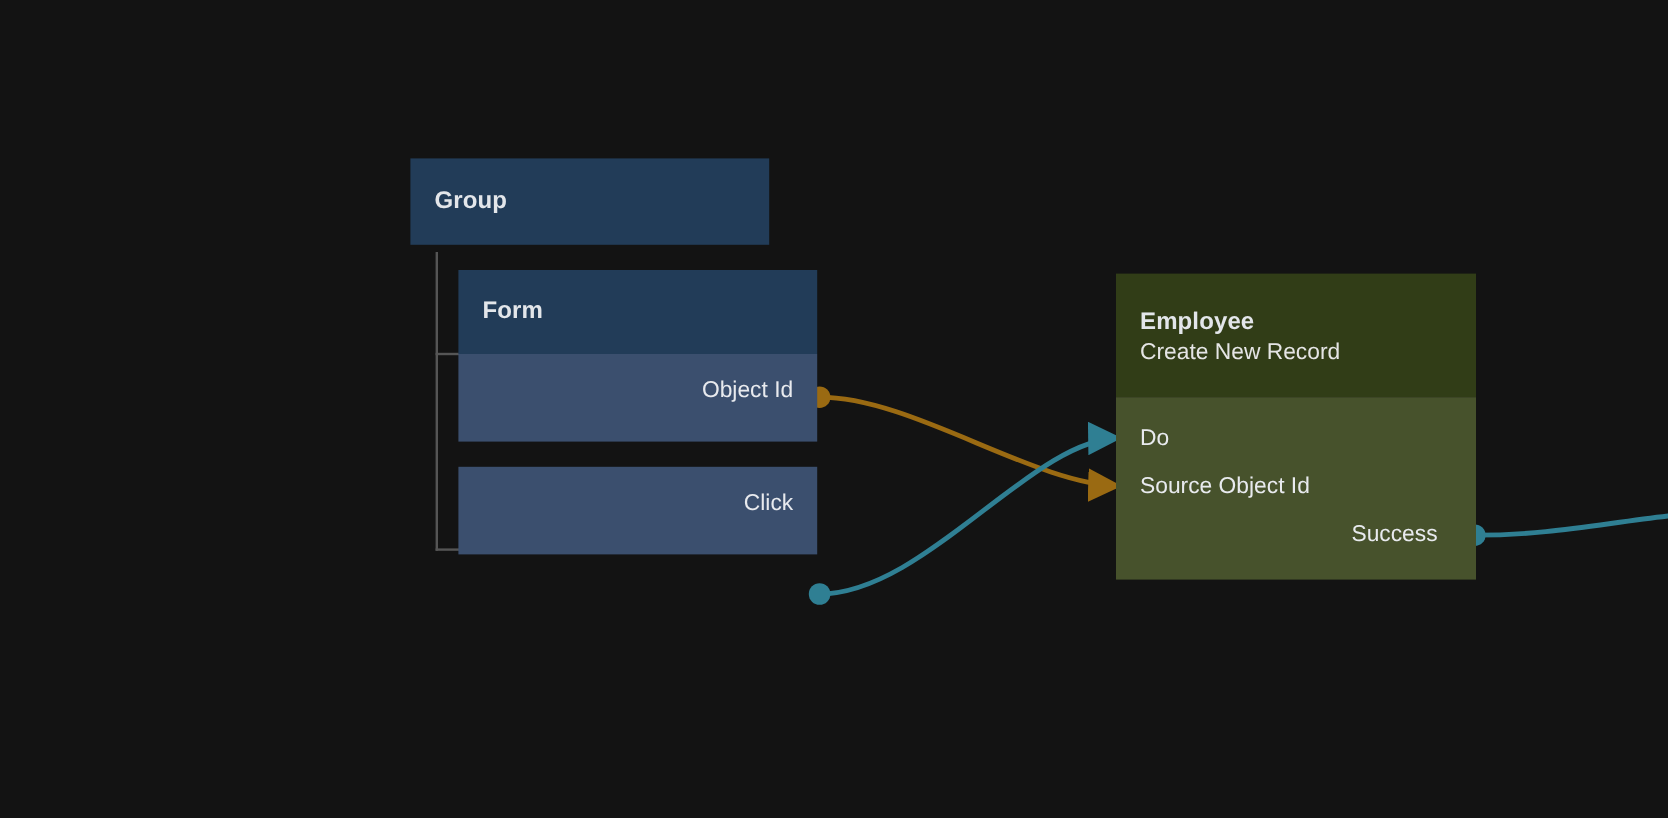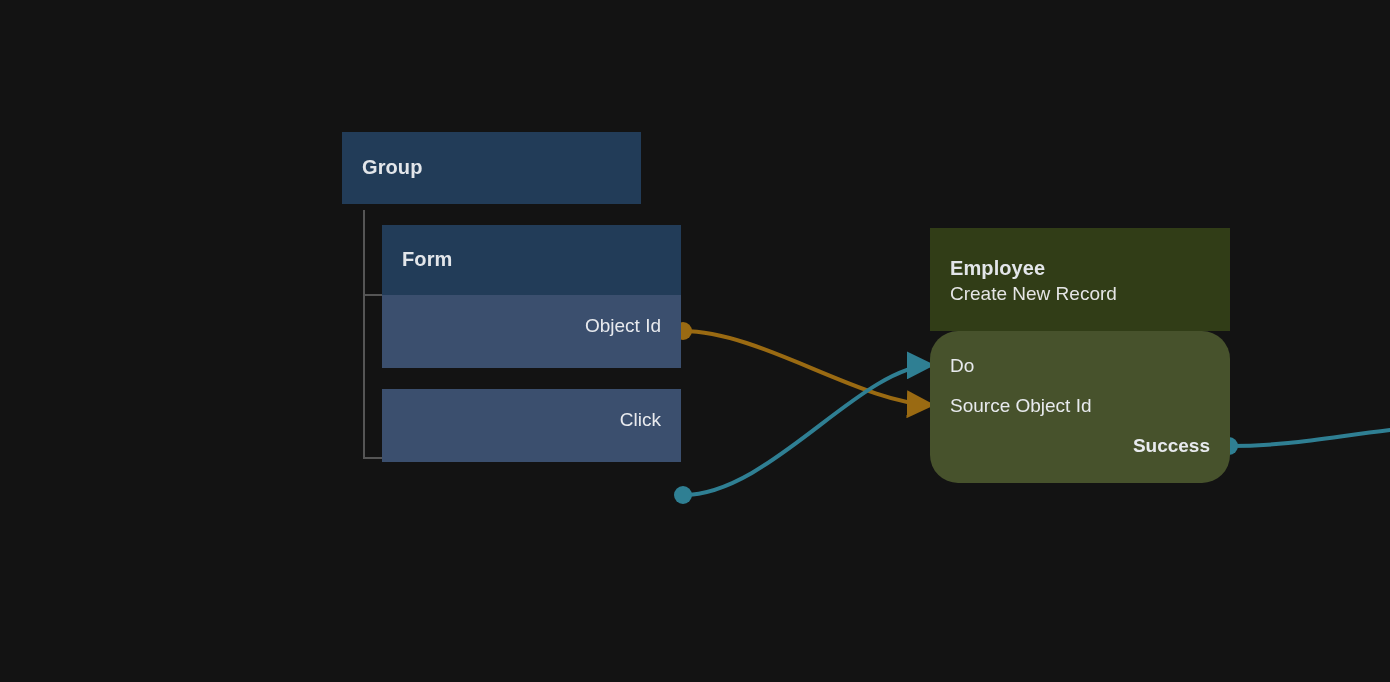--- a/index.html
+++ b/index.html
@@ -80,24 +80,24 @@
 
   
   #node-button { left:382px; top:389px; width:299px; height:143px; }
   #node-button .node-header { height:70px; background:#223c58; }
   #node-button .node-body  { height:73px; background:#3b4f6e; }
   #node-button .port-row { top:21px;align-items:center; }
 
   
   #node-employee { left:930px; top:228px; width:300px; height:255px; }
   #node-employee .node-header { height:103px; background:#313d17; padding-top:4px; }
-  #node-employee .node-body { height:152px; background:#47522c;border-radius:28px; }
+  #node-employee .node-body { height:152px; background:#47522c; }
   #node-employee .row-do     { top:25px;  left:20px; }
   #node-employee .row-source { top:65px;  left:20px; }
-  #node-employee .row-success{ top:105px; right:20px;font-weight:bold; }
+  #node-employee .row-success{ top:105px; right:32px; }
 
   
   .tree-line {
     position:absolute;
     background:#555555;
     z-index:2;
   }
   #tree-vertical { left:363px; top:210px; width:2px; height:249px; }
   #tree-branch-1 { left:363px; top:294px; width:20px; height:2px; }
   #tree-branch-2 { left:363px; top:457px; width:20px; height:2px; }

